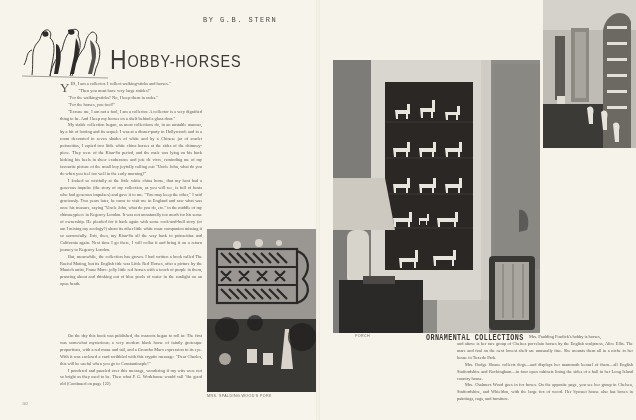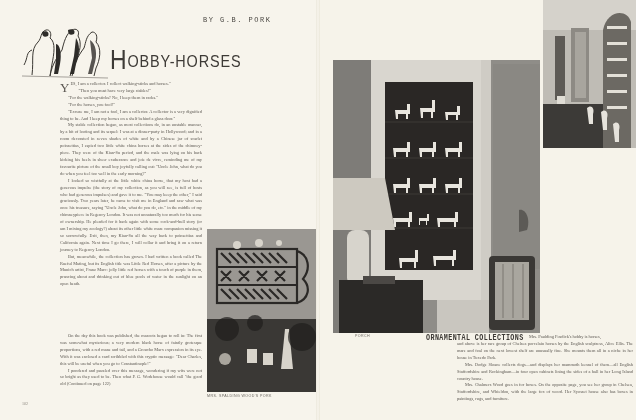--- a/index.html
+++ b/index.html
@@ -49,21 +49,21 @@
       <g fill="#2e2c29">
         <path d="M36 24 C40 24 42 34 40 44 L38 54 L34 54 L36 40 Z"></path>
         <path d="M56 18 C60 24 60 34 56 44 L54 54 L50 54 L54 36 Z"></path>
         <path d="M70 20 C76 24 78 34 74 46 L72 54 L68 54 L72 38 Z" opacity=".8"></path>
         <path d="M22 12 C26 10 30 12 28 16 C24 18 22 16 22 12 Z"></path>
         <path d="M48 10 C52 8 56 10 54 14 C50 16 48 14 48 10 Z"></path>
       </g>
       <path d="M2 56 L88 58" stroke="#6b6761" stroke-width=".6"></path>
     </svg>
   </div>
-  <div class="byline">BY G.B. PORK</div>
+  <div class="byline">BY G.B. STERN</div>
   <div class="title"><span class="big">H</span><span>OBBY-HORSES</span></div>
 
   <div id="col1" class="col">
     <p class="first"><span class="dropcap">Y</span><span>ES, I am a collector. I collect walking-sticks and horses."</span></p>
     <p>"Then you must have very large stables!"</p>
     <p>"For the walking-sticks? No, I keep them in racks."</p>
     <p>"For the horses, you fool!"</p>
     <p>"Excuse me, I am not a fool, I am a collector. A collector is a very dignified thing to be. And I keep my horses on a shelf behind a glass door."</p>
     <p>My stable collection began, as most collections do, in an unstable manner, by a bit of looting and its sequel: I was at a dinner-party in Hollywood; and in a room decorated in seven shades of white and by a Chinese jar of scarlet poinsettias, I espied two little white china horses at the sides of the chimney-piece. They were of the Kian-Su period, and the male was lying on his back kicking his heels in sheer exuberance and joie de vivre, reminding me of my favourite picture of the small boy joyfully calling out: "Uncle John, what do you do when you feel too well in the early morning?"</p>
     <p>I looked so wistfully at the little white china horse, that my host had a generous impulse (the story of my collection, as you will see, is full of hosts who had generous impulses) and gave it to me. "You may keep the other," I said graciously. Two years later, he came to visit me in England and saw what was once his treasure, saying "Uncle John, what do you do, etc." in the middle of my chimneypiece in Regency London. It was not unnaturally too much for his sense of ownership. He pleaded for it back again with some cock-and-bull story (or am I mixing my zoology?) about its other little white mare companion missing it so sorrowfully. Exit, then, my Kian-Su all the way back to poinsettias and California again. Next time I go there, I will collar it and bring it on a return journey to Regency London.</p>

